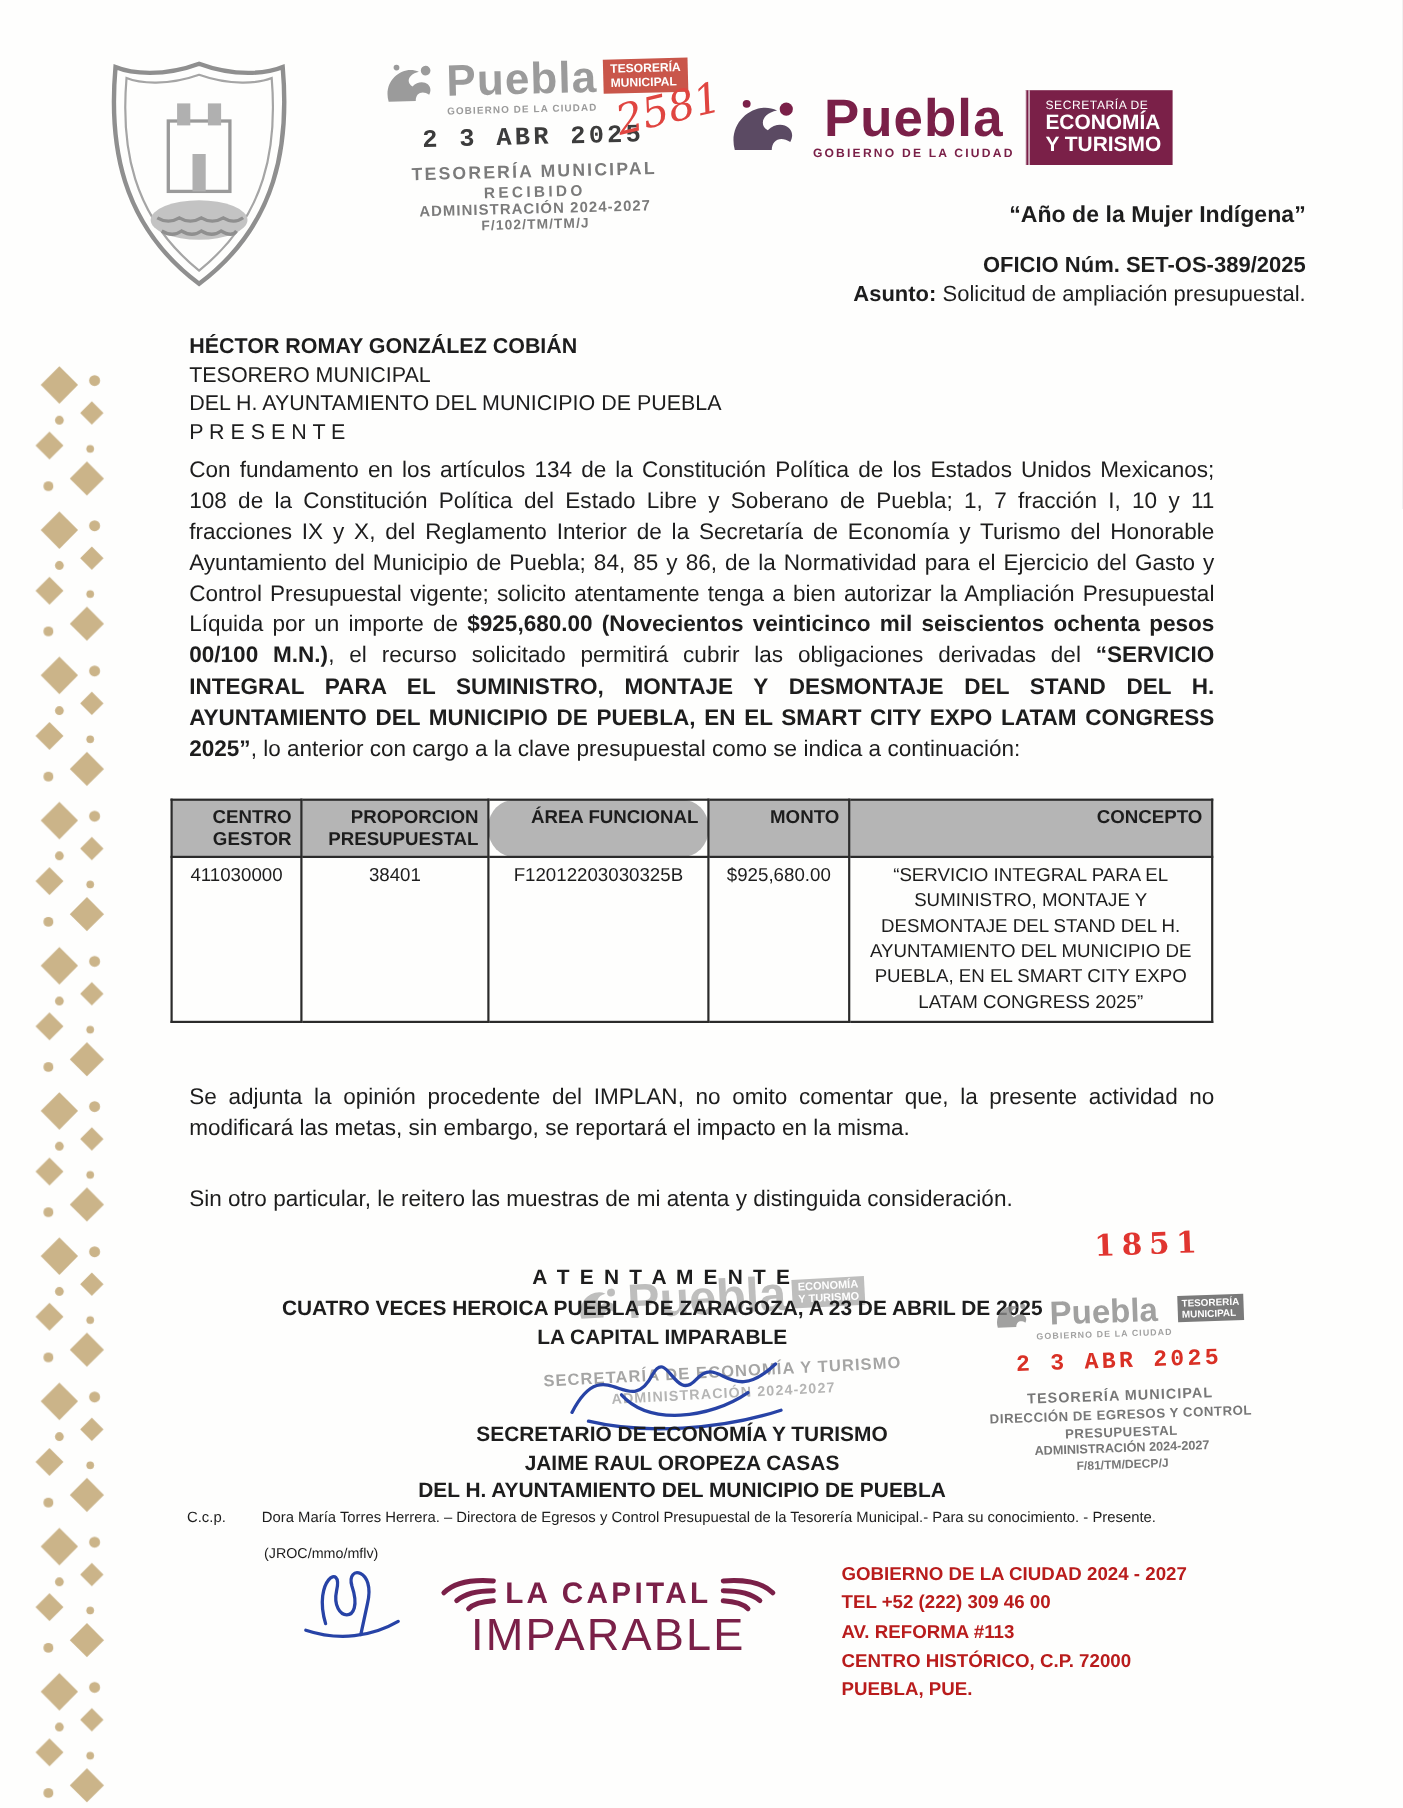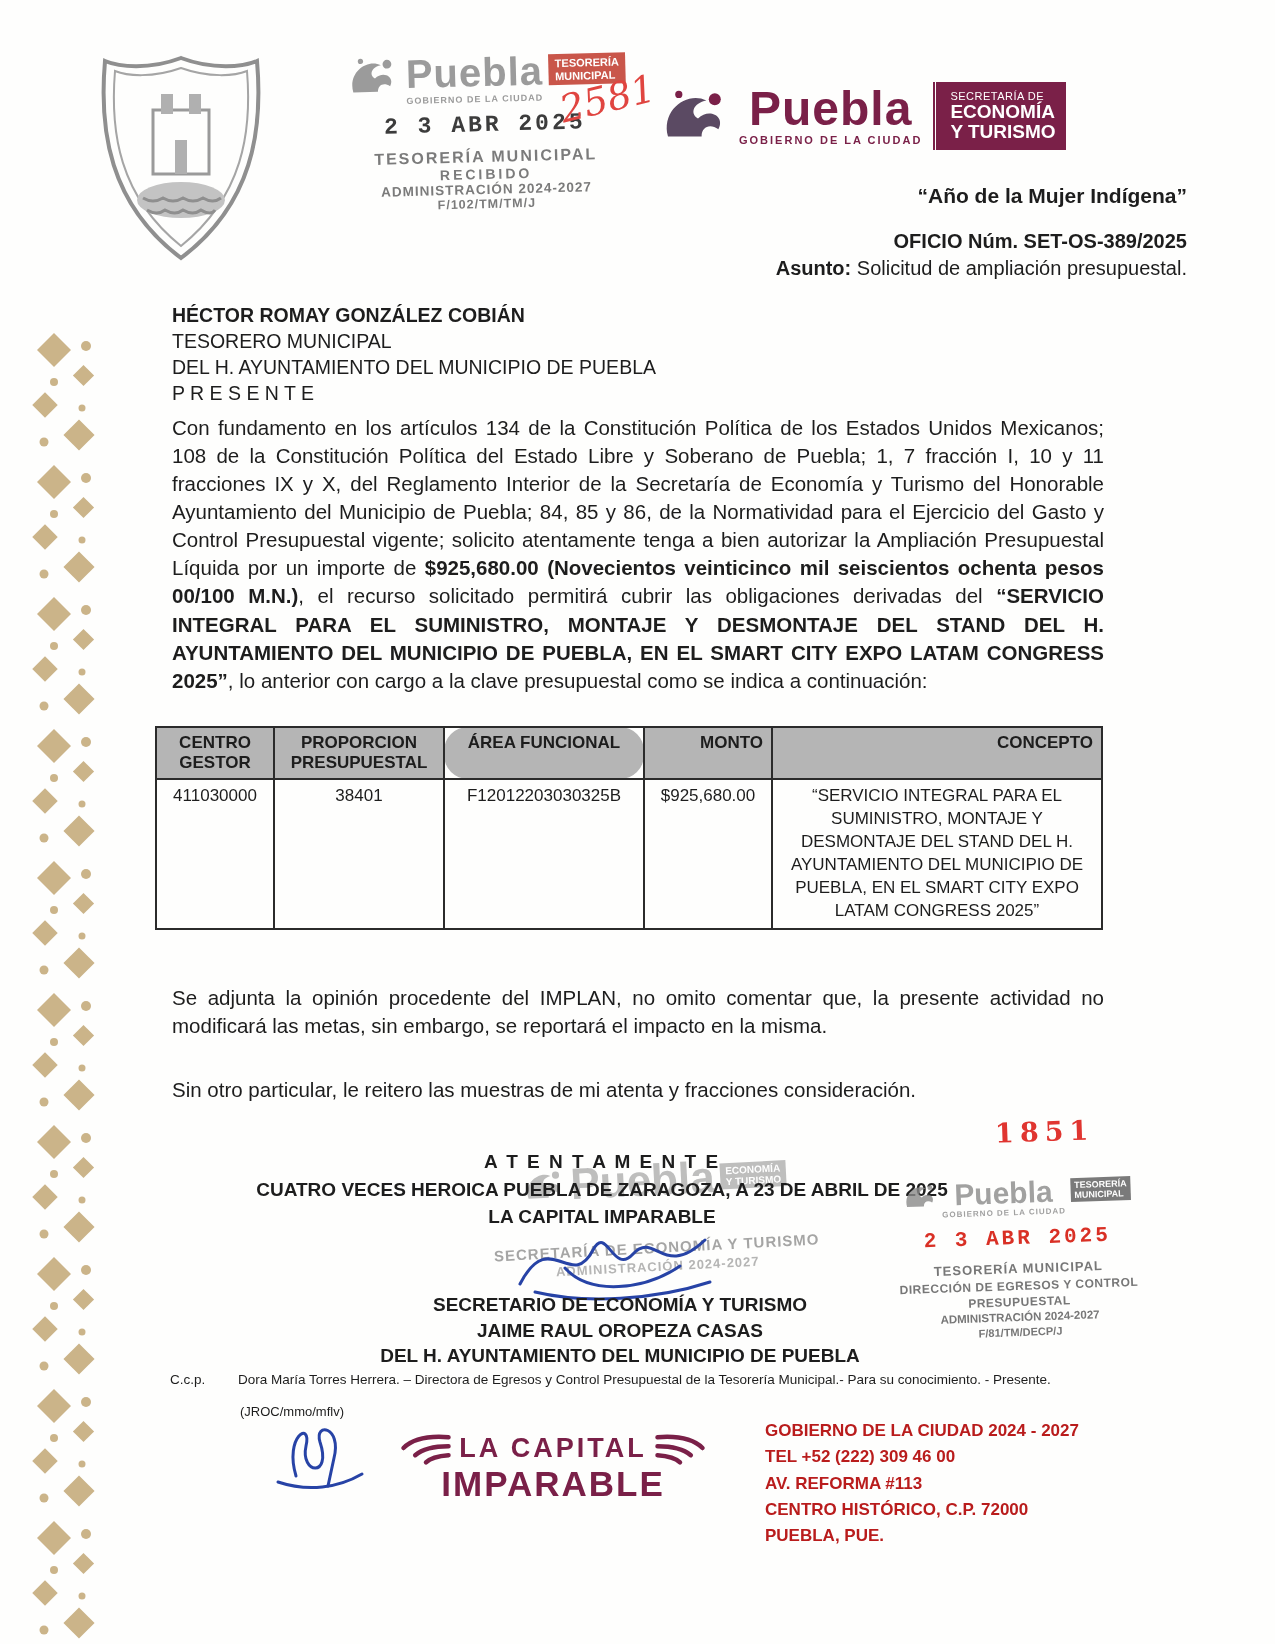--- a/index.html
+++ b/index.html
@@ -51,21 +51,21 @@
   .subject-line b { font-weight:bold; }
 
   .addressee { left:172px; top:303px; font-size:19.5px; line-height:1.33; }
   .addressee .name { font-weight:bold; }
 
   .para { left:172px; top:414px; width:932px; font-size:20.5px; line-height:1.37; text-align:justify; }
   .para b { font-weight:bold; }
 
   .budget-table { left:155px; top:726px; width:948px; border-collapse:collapse; font-size:17px; }
   .budget-table th, .budget-table td { border:2px solid #2b2b2b; padding:5px 8px; vertical-align:top; }
-  .budget-table th { background:#b5b5b5; font-weight:bold; text-align:center; font-size:17px; }
+  .budget-table th { background:#b5b5b5; font-weight:bold; text-align:right; font-size:17px; }
   .budget-table th.center { text-align:right; }
   .budget-table td { text-align:center; font-size:17px; line-height:1.35; }
   .col-centro { width:118px; } .col-prop { width:170px; } .col-area { width:200px;border-radius:24px; } .col-monto { width:128px; }
 
   .para2 { left:172px; top:984px; width:932px; font-size:20.5px; line-height:1.37; text-align:justify; }
   .para3 { left:172px; top:1076px; width:932px; font-size:20.5px; line-height:1.37; }
 
   
   .sig-head { left:172px; top:1148px; width:860px; text-align:center; font-weight:bold; font-size:19px; line-height:1.45; }
   .sig-head .atent { letter-spacing:2px; }
@@ -97,21 +97,21 @@
   .ccp-line { left:170px; top:1372px; font-size:13.5px; width:940px; }
   .ccp-label { display:inline-block; width:68px; }
   .ccp-name { font-weight:normal; }
   .initials { left:240px; top:1404px; font-size:13px; }
 
   .footer-script { left:258px; top:1412px; }
 
   .capital-logo { left:398px; top:1430px; width:310px; text-align:center; color:#7a2048; }
   .cl-top { display:flex; align-items:center; justify-content:center; gap:6px; }
   .cl-la { font-size:27px; font-weight:bold; letter-spacing:3px; }
-  .cl-main { font-size:35px; font-weight:bold; letter-spacing:2px; line-height:1; }
+  .cl-main { font-size:41px; font-weight:normal; letter-spacing:2px; line-height:1; }
 
   .footer-contact { left:765px; top:1418px; color:#b91c1c; font-weight:bold; font-size:17px; line-height:1.55; }
 </style>
 </head>
 <body>
 
 <div class="page">
 
   <svg class="abs ornament-strip" width="92" height="1314" viewBox="0 0 92 1314">
     <defs>
@@ -218,21 +218,21 @@
         <td>411030000</td>
         <td>38401</td>
         <td>F12012203030325B</td>
         <td>$925,680.00</td>
         <td>“SERVICIO INTEGRAL PARA EL SUMINISTRO, MONTAJE Y DESMONTAJE DEL STAND DEL H. AYUNTAMIENTO DEL MUNICIPIO DE PUEBLA, EN EL SMART CITY EXPO LATAM CONGRESS 2025”</td>
       </tr>
     </tbody>
   </table>
 
   <div class="abs para2">Se adjunta la opinión procedente del IMPLAN, no omito comentar que, la presente actividad no modificará las metas, sin embargo, se reportará el impacto en la misma.</div>
-  <div class="abs para3">Sin otro particular, le reitero las muestras de mi atenta y fracciones consideración.</div>
+  <div class="abs para3">Sin otro particular, le reitero las muestras de mi atenta y distinguida consideración.</div>
 
   <div class="abs stamp-center">
     <div class="sc-brandrow">
       <svg width="44" height="36" viewBox="0 0 60 50">
         <g fill="#8a8a8a">
             <path d="M10 42 C4 20 26 4 42 12 C31 14 28 23 35 27 C44 18 58 25 52 36 C45 31 38 34 38 42 Z"></path>
             <circle cx="49" cy="11" r="5"></circle>
           </g>
       </svg>
       <span class="sc-brand">Puebla</span>

